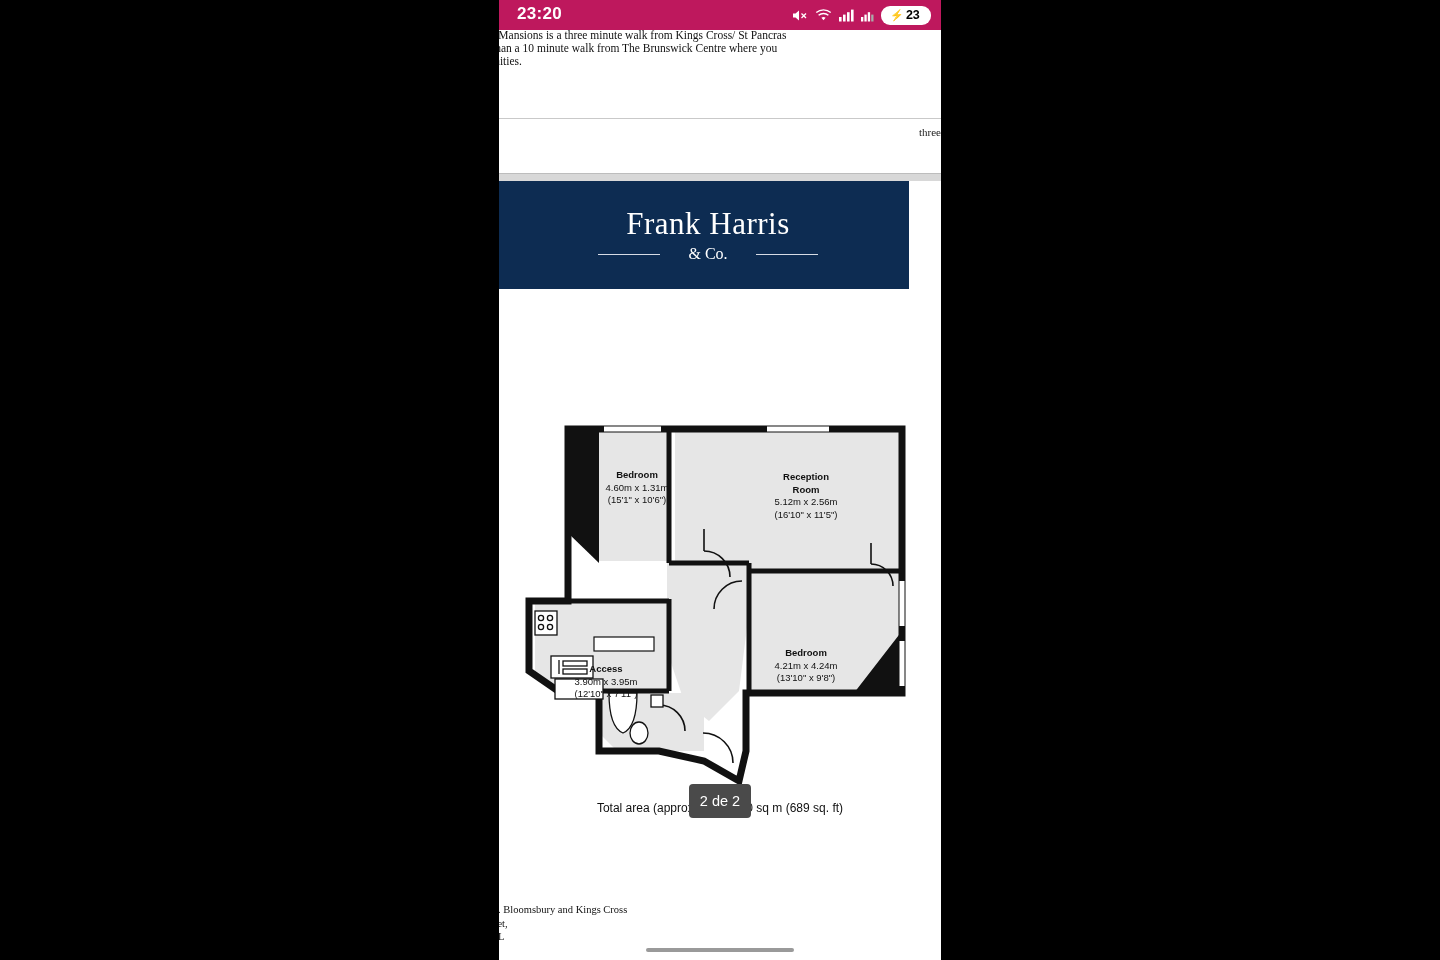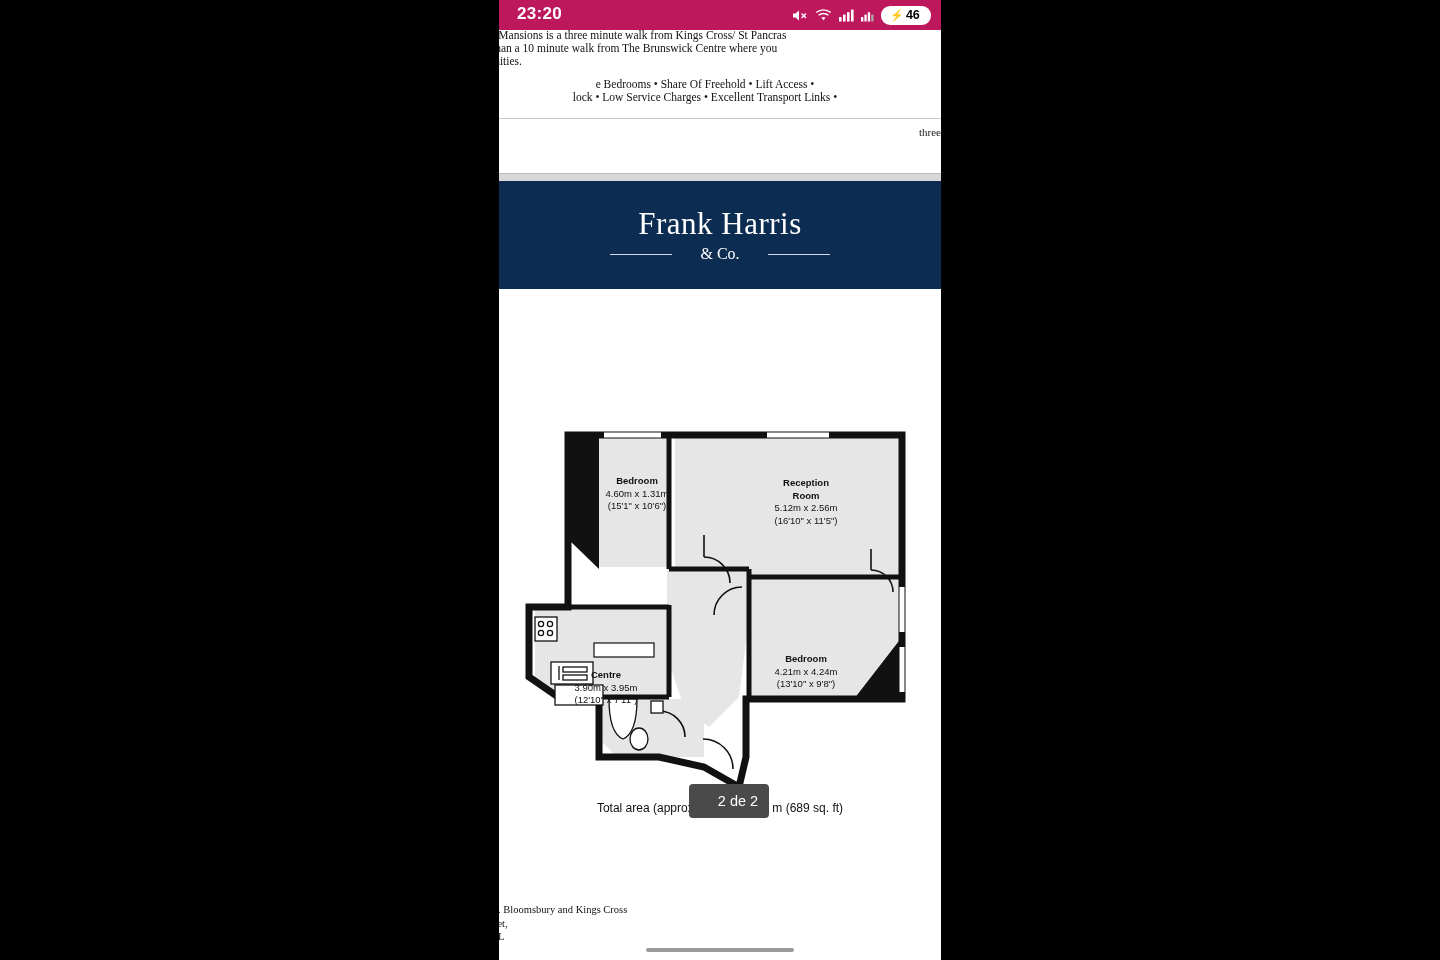--- a/index.html
+++ b/index.html
@@ -55,37 +55,37 @@
   }
   .page-gap{
     position:absolute;left:0;top:143px;width:442px;height:8px;background:#d8d8d8;
     border-top:1px solid #bdbdbd;border-bottom:1px solid #bdbdbd;
   }
   
   .page2{
     position:absolute;left:0;top:151px;width:442px;height:761px;background:#fff;
   }
   .brandbar{
-    position:absolute;left:0;top:0;width:442px;height:108px;background:#0d2c52;
-    display:flex;flex-direction:column;align-items:center;justify-content:center;
+    position:absolute;left:0;top:0;width:402px;height:108px;background:#0d2c52;
+    display:flex;flex-direction:column;align-items:center;justify-content:center;padding-left:8px;
   }
   .brand-name{
     font-family:"Liberation Serif", serif;color:#fff;font-size:31px;letter-spacing:.5px;
     line-height:34px;
   }
   .brand-sub-wrap{
     display:flex;align-items:center;gap:28px;margin-top:4px;
   }
   .brand-rule{width:62px;height:1px;background:#d6dce5;}
   .brand-sub{
     font-family:"Liberation Serif", serif;color:#fff;font-size:16px;
   }
   
   .floorplan{
-    position:absolute;left:0;top:106px;width:442px;height:560px;
+    position:absolute;left:0;top:100px;width:442px;height:560px;
   }
   .fp-svg{position:absolute;left:0;top:0;}
   .rm-label{
     position:absolute;text-align:center;font-family:"Liberation Sans", sans-serif;
     font-size:9.5px;color:#111;line-height:12.5px;white-space:nowrap;
   }
   .rm-label .nm{font-weight:700;font-size:9.5px;}
   .total-area{
     position:absolute;left:0;top:620px;width:442px;text-align:center;
     font-family:"Liberation Sans", sans-serif;font-size:12px;color:#111;
@@ -93,21 +93,21 @@
   .total-area .sp{display:inline-block;width:22px;}
   .footer{
     position:absolute;left:-24px;top:722px;width:442px;
     font-family:"Liberation Serif", serif;font-size:10.5px;color:#111;line-height:13.5px;
   }
   
   .page-pill{
     position:absolute;left:190px;top:754px;width:62px;height:34px;
     background:#4a4a4a;color:#fff;border-radius:4px;
     display:flex;align-items:center;justify-content:center;
-    font-size:14.5px;font-family:"Liberation Sans", sans-serif;padding-left:18px;
+    font-size:14.5px;font-family:"Liberation Sans", sans-serif;
   }
   
   .bottombar{
     position:absolute;left:0;top:942px;width:442px;height:18px;background:#fff;
   }
   .home-indicator{
     position:absolute;left:147px;top:6px;width:148px;height:4px;border-radius:2px;background:#9a9a9a;
   }
 </style>
 </head>
@@ -142,36 +142,32 @@
       <span>
         <svg width="13" height="13" viewBox="0 0 13 13">
             <rect x="0" y="8" width="2.3" height="4.5" fill="#fff"></rect>
             <rect x="3.4" y="5.6" width="2.3" height="6.9" fill="#fff"></rect>
             <rect x="6.8" y="3.2" width="2.3" height="9.3" fill="#fff"></rect>
             <rect x="10.2" y="5.6" width="2.3" height="6.9" fill="#aaa"></rect>
           </svg>
       </span>
       <span class="battery">
         <span class="bolt">⚡</span>
-        <span>46</span>
+        <span>23</span>
       </span>
     </div>
   </div>
 
   <div class="doc">
 
     <div class="page1">
       <div class="p1-text">
         <div>ndra Mansions is a three minute walk from Kings Cross/ St Pancras</div>
         <div>ess than a 10 minute walk from The Brunswick Centre where you</div>
         <div>amenities.</div>
-      </div>
-      <div class="p1-features">
-        <div>e Bedrooms •  Share Of Freehold •  Lift Access •</div>
-        <div>lock •  Low Service Charges •  Excellent Transport Links •</div>
       </div>
       <div class="p1-rule"></div>
       <div class="p1-frank">three</div>
     </div>
 
     <div class="page-gap"></div>
 
     <div class="page2">
 
       <div class="brandbar">
@@ -274,21 +270,21 @@
           <div>(16'10" x 11'5")</div>
         </div>
 
         <div class="rm-label" style="left:246px;top:366px;width:122px;">
           <div class="nm">Bedroom</div>
           <div>4.21m x 4.24m</div>
           <div>(13'10" x 9'8")</div>
         </div>
 
         <div class="rm-label" style="left:47px;top:382px;width:120px;">
-          <div class="nm">Centre</div>
+          <div class="nm">Access</div>
           <div>3.90m x 3.95m</div>
           <div>(12'10" x 7'11")</div>
         </div>
       </div>
 
       <div class="total-area">
         <span>Total area (approx):</span><span class="sp"></span><span>64.00 sq m (689 sq. ft)</span>
       </div>
 
       <div class="footer">

